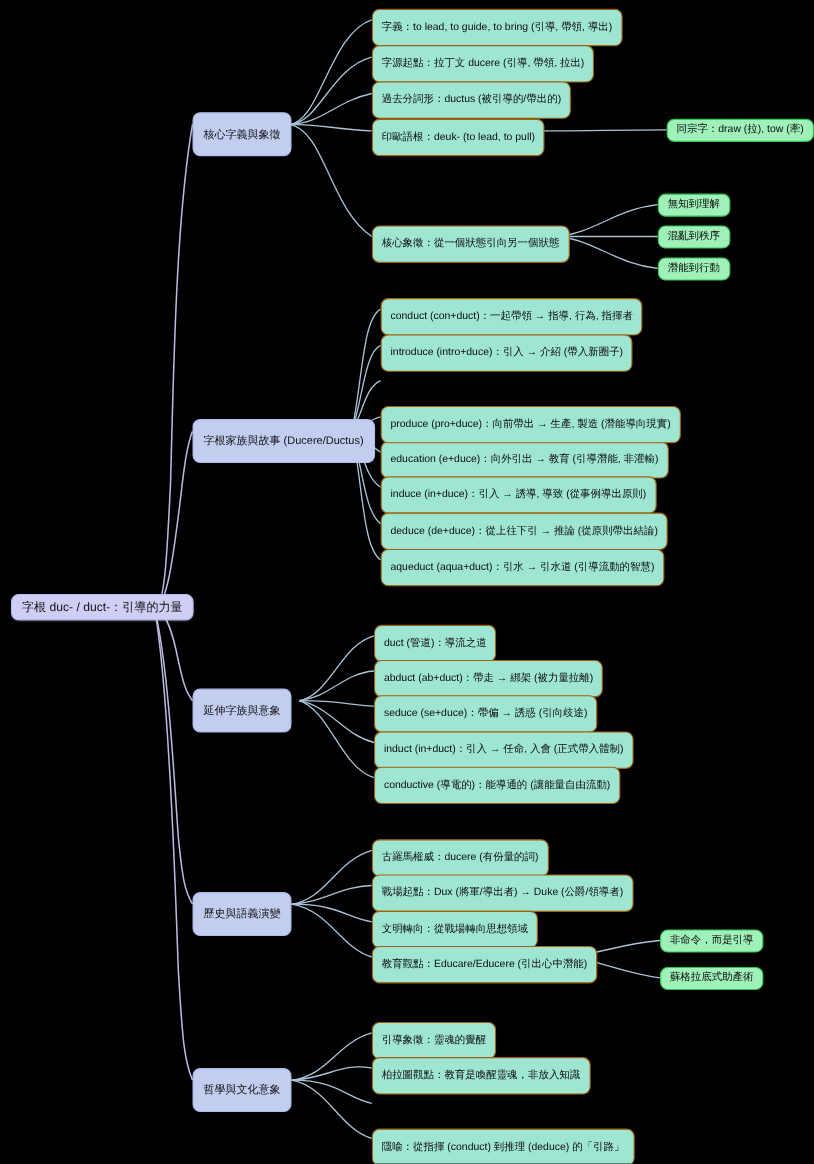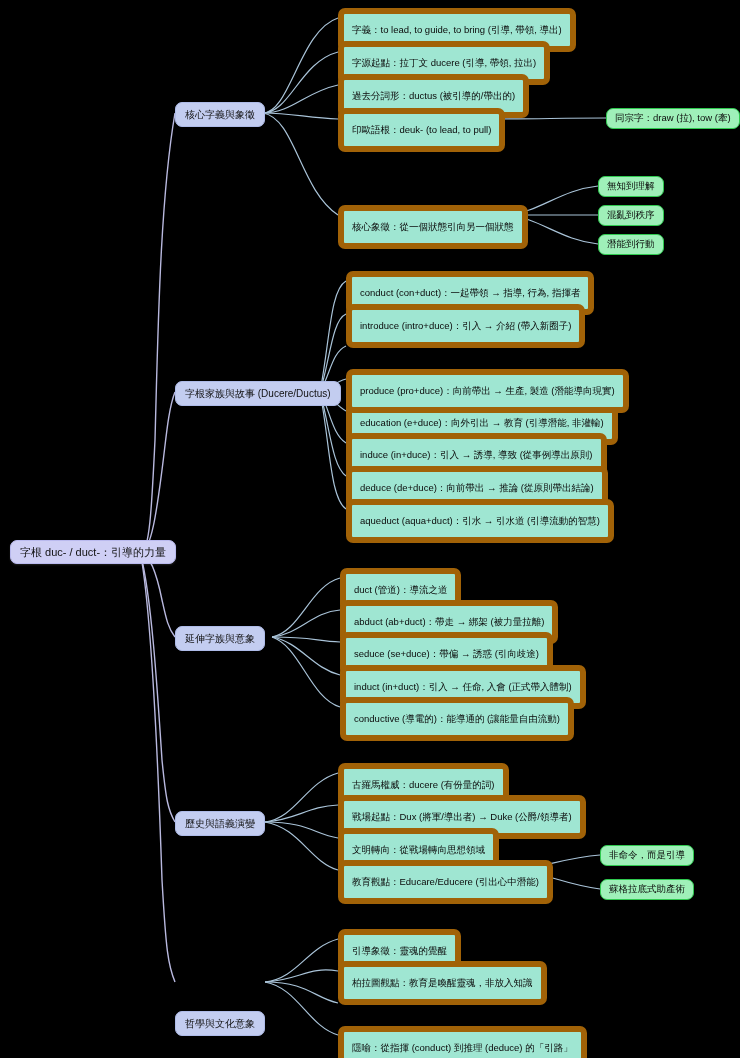--- a/index.html
+++ b/index.html
@@ -7,23 +7,23 @@
          font-family:"Liberation Sans","DejaVu Sans",sans-serif;overflow:hidden;}
   svg#edges{position:absolute;left:0;top:0;width:740px;height:1058px;pointer-events:none;}
   .node{position:absolute;box-sizing:border-box;display:flex;align-items:center;
         border-radius:7px;white-space:nowrap;line-height:1.1;}
   .node span{display:block;}
   
   .n-root{background:#cfcff5;border:1px solid #b9b9ee;color:#111;font-size:11px;
           padding:0 9px;height:24px;box-shadow:0 1px 2px rgba(255,255,255,.12);}
   
   .n-branch{background:#c3cdf0;border:1px solid #aebbe8;color:#111;font-size:10px;
-            padding:0 9px;height:25px;}
+            padding:0 9px;height:40px;}
   
-  .n-leaf{background:#9fe6d2;border:6px solid #a16207;color:#0a0a0a;font-size:9.5px;
+  .n-leaf{background:#9fe6d2;border:1px solid #a16207;color:#0a0a0a;font-size:9.5px;
           padding:16px 8px;height:21px;}
   
   .n-green{background:#9ff0b9;border:1px solid #2fc94f;color:#0a0a0a;font-size:9.5px;
            padding:0 8px;height:21px;}
 </style>
 </head>
 <body>
 
 <div id="stage">
 
@@ -127,21 +127,21 @@
   <div class="node n-leaf" style="left:346px;top:401px;">
     <span>education (e+duce)：向外引出 → 教育 (引導潛能, 非灌輸)</span>
   </div>
   <div class="node n-leaf" style="left:346px;top:369px;">
     <span>produce (pro+duce)：向前帶出 → 生產, 製造 (潛能導向現實)</span>
   </div>
   <div class="node n-leaf" style="left:346px;top:433px;">
     <span>induce (in+duce)：引入 → 誘導, 導致 (從事例導出原則)</span>
   </div>
   <div class="node n-leaf" style="left:346px;top:466px;">
-    <span>deduce (de+duce)：向前帶出 → 推論 (從原則帶出結論)</span>
+    <span>deduce (de+duce)：從上往下引 → 推論 (從原則帶出結論)</span>
   </div>
   <div class="node n-leaf" style="left:346px;top:499px;">
     <span>aqueduct (aqua+duct)：引水 → 引水道 (引導流動的智慧)</span>
   </div>
 
   <div class="node n-branch" style="left:175px;top:626px;">
     <span>延伸字族與意象</span>
   </div>
   <div class="node n-leaf" style="left:340px;top:568px;">
     <span>duct (管道)：導流之道</span>
@@ -174,21 +174,21 @@
   <div class="node n-leaf" style="left:338px;top:860px;">
     <span>教育觀點：Educare/Educere (引出心中潛能)</span>
   </div>
   <div class="node n-green" style="left:600px;top:845px;">
     <span>非命令，而是引導</span>
   </div>
   <div class="node n-green" style="left:600px;top:879px;">
     <span>蘇格拉底式助產術</span>
   </div>
 
-  <div class="node n-branch" style="left:175px;top:971px;margin-top:40px;">
+  <div class="node n-branch" style="left:175px;top:971px;">
     <span>哲學與文化意象</span>
   </div>
   <div class="node n-leaf" style="left:338px;top:929px;">
     <span>引導象徵：靈魂的覺醒</span>
   </div>
   <div class="node n-leaf" style="left:338px;top:961px;">
     <span>柏拉圖觀點：教育是喚醒靈魂，非放入知識</span>
   </div>
   <div class="node n-leaf" style="left:338px;top:1026px;">
     <span>隱喻：從指揮 (conduct) 到推理 (deduce) 的「引路」</span>

